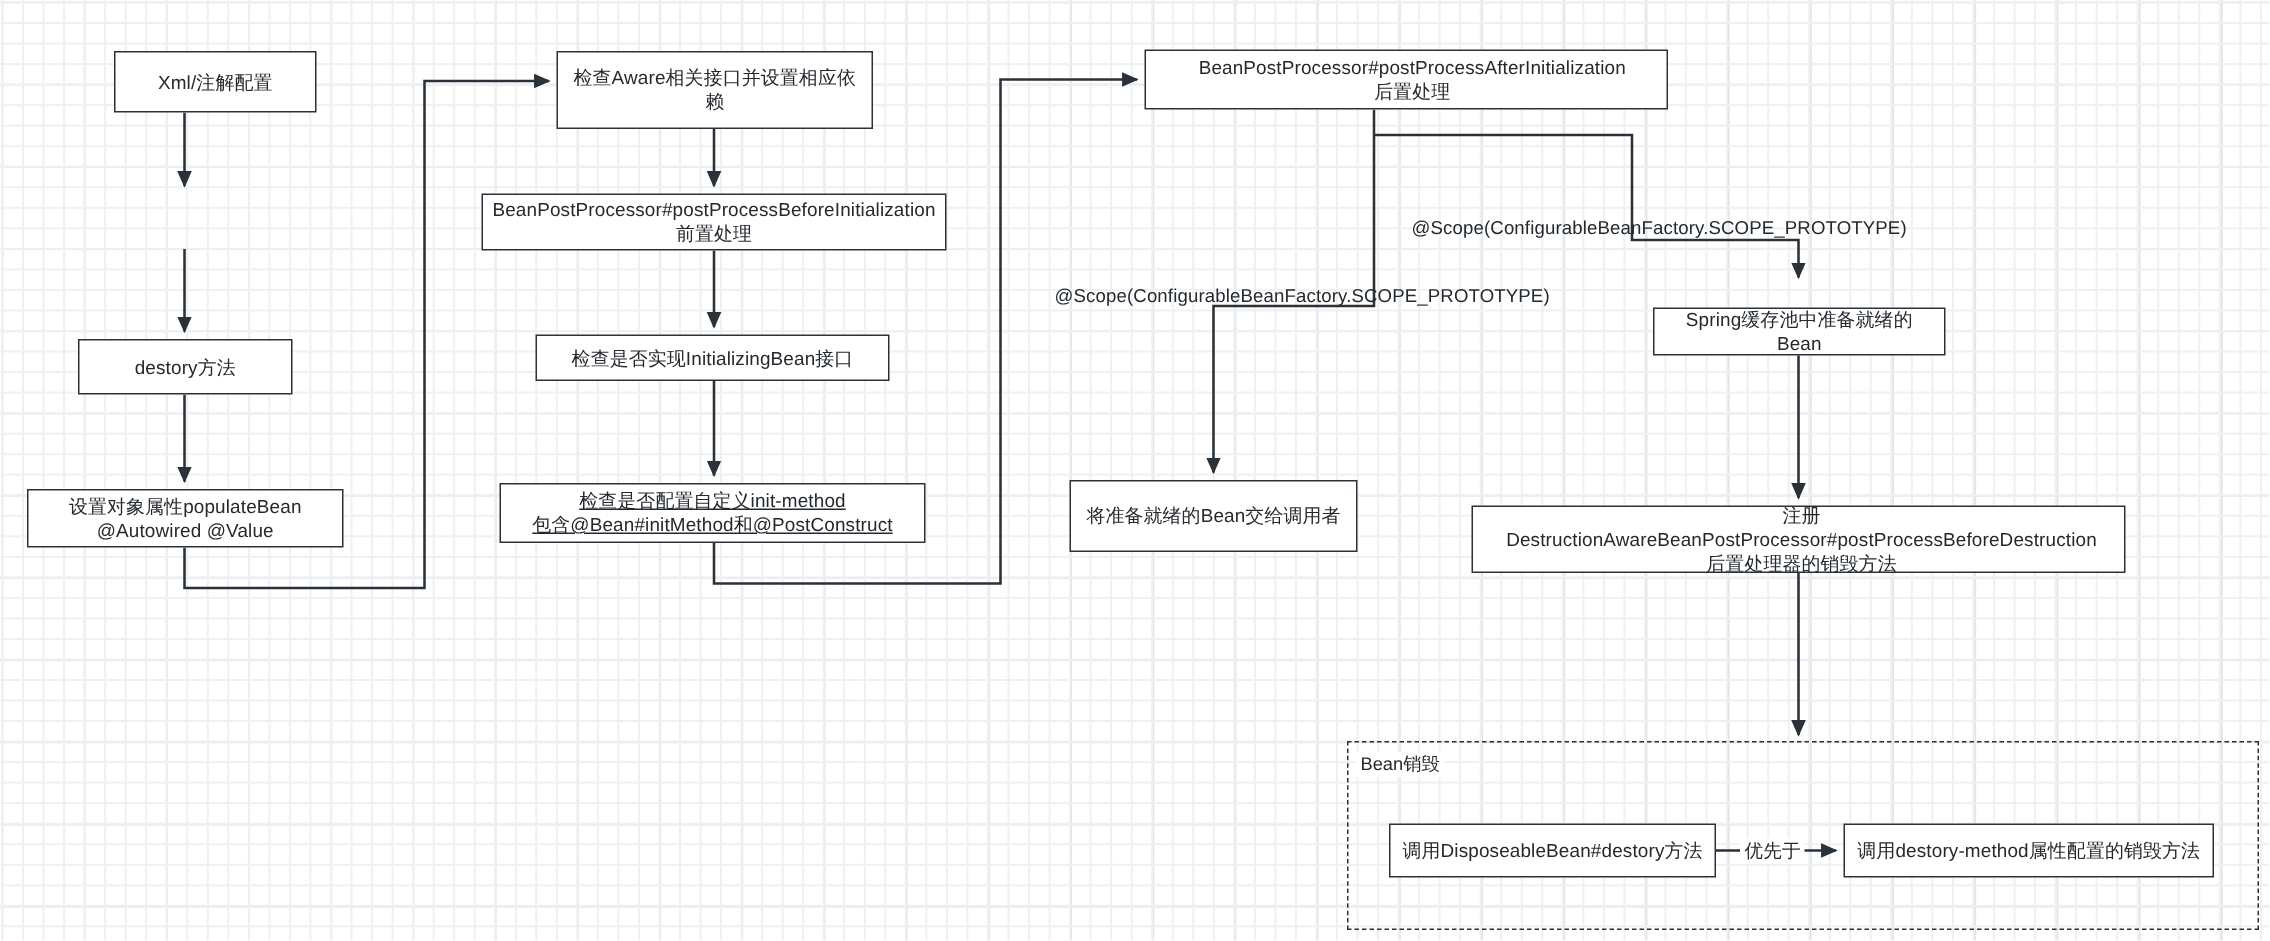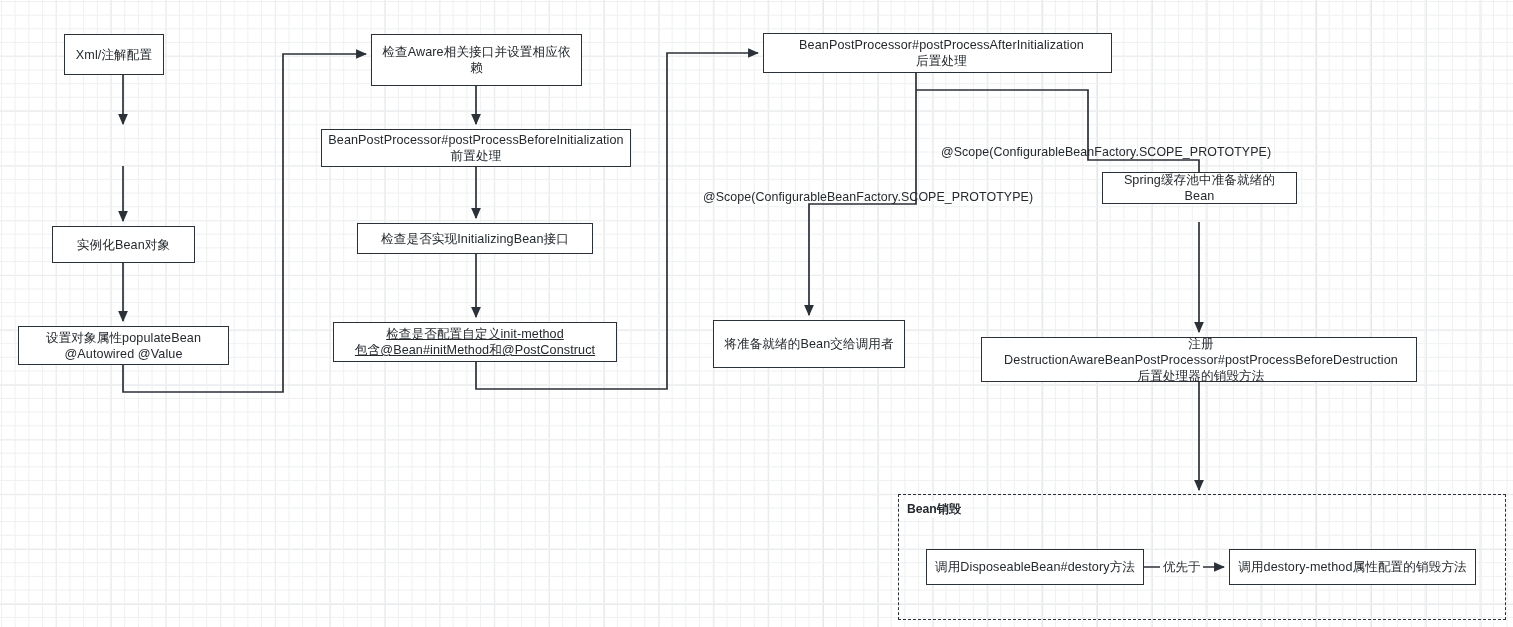--- a/index.html
+++ b/index.html
@@ -111,46 +111,46 @@
 
       <path d="M 1199 222 L 1199 332" marker-end="url(#arrow)"></path>
 
       <path d="M 1199 382 L 1199 490" marker-end="url(#arrow)"></path>
 
       <path d="M 1144 567 L 1224 567" marker-end="url(#arrow)"></path>
     </g>
   </svg>
 
   <div class="group-box" style="left:898px; top:494px; width:608px; height:126px;"></div>
-  <div class="group-label" style="left:904px; top:501px;font-weight:bold;">Bean销毁</div>
+  <div class="group-label" style="left:904px; top:501px;">Bean销毁</div>
 
-  <div class="node" style="left:64px; top:34px; width:100px; height:41px;">Xml/注解配置</div>
+  <div class="node" style="left:76px; top:34px; width:135px; height:41px;">Xml/注解配置</div>
 
 
-  <div class="node" style="left:52px; top:226px; width:143px; height:37px;">实例化Bean对象</div>
+  <div class="node" style="left:52px; top:226px; width:143px; height:37px;">destory方法</div>
 
   <div class="node" style="left:18px; top:326px; width:211px; height:39px;text-align:center;">设置对象属性populateBean
 @Autowired @Value</div>
 
   <div class="node" style="left:371px; top:34px; width:211px; height:52px;">检查Aware相关接口并设置相应依赖</div>
 
   <div class="node" style="left:321px; top:129px; width:310px; height:38px;">BeanPostProcessor#postProcessBeforeInitialization
 前置处理</div>
 
   <div class="node" style="left:357px; top:223px; width:236px; height:31px;">检查是否实现InitializingBean接口</div>
 
   <div class="node" style="left:333px; top:322px; width:284px; height:40px;text-decoration:underline;">检查是否配置自定义init-method
 包含@Bean#initMethod和@PostConstruct</div>
 
   <div class="node" style="left:763px; top:33px; width:349px; height:40px;padding-left:14px;">BeanPostProcessor#postProcessAfterInitialization
 后置处理</div>
 
   <div class="node" style="left:713px; top:320px; width:192px; height:48px;">将准备就绪的Bean交给调用者</div>
 
-  <div class="node" style="left:1102px; top:172px; width:195px; height:32px;">Spring缓存池中准备就绪的Bean</div>
+  <div class="node" style="left:1102px; top:205px; width:195px; height:32px;">Spring缓存池中准备就绪的Bean</div>
 
   <div class="node" style="left:981px; top:337px; width:436px; height:45px;padding-left:10px;">注册DestructionAwareBeanPostProcessor#postProcessBeforeDestruction
 后置处理器的销毁方法</div>
 
   <div class="node" style="left:926px; top:549px; width:218px; height:36px;">调用DisposeableBean#destory方法</div>
 
   <div class="node" style="left:1229px; top:549px; width:247px; height:36px;">调用destory-method属性配置的销毁方法</div>
 
   <div class="edge-label" style="left:703px; top:190px;">@Scope(ConfigurableBeanFactory.SCOPE_PROTOTYPE)</div>
 

